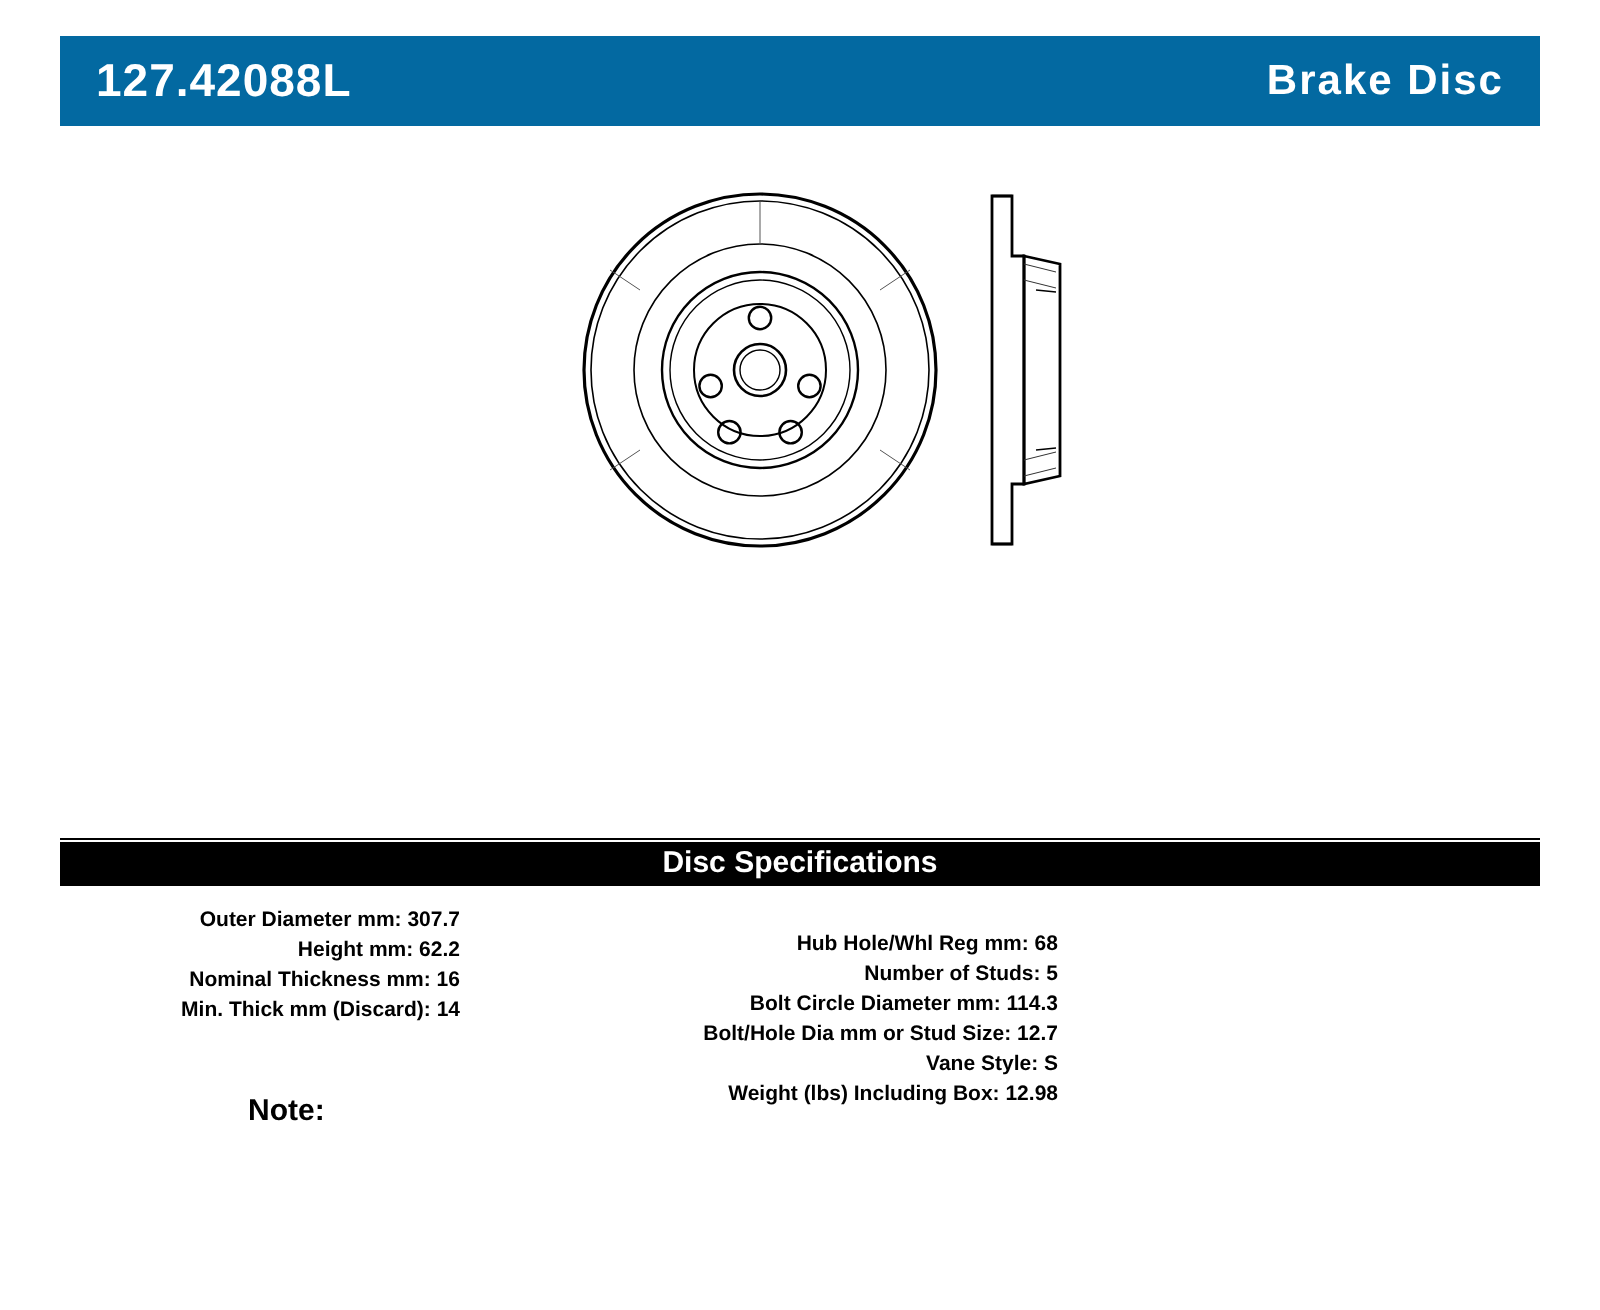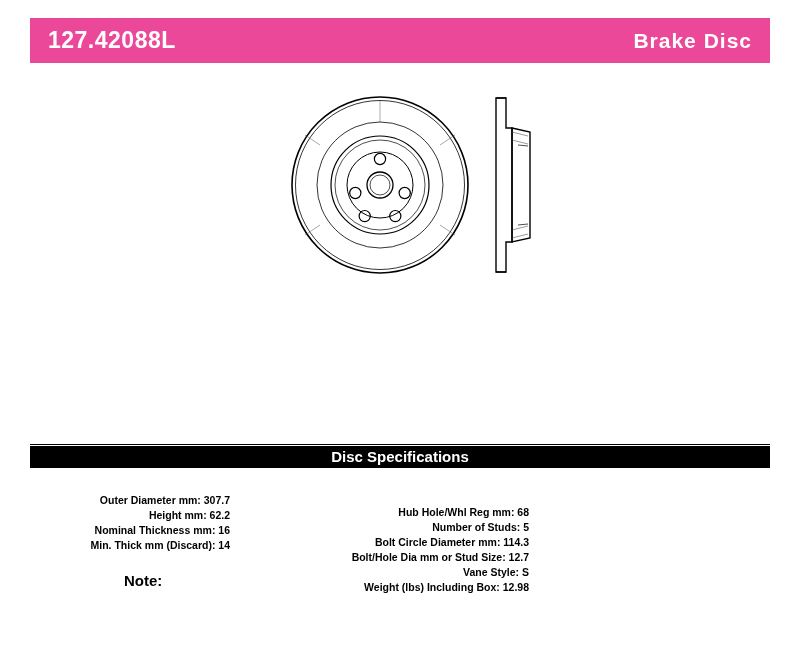--- a/index.html
+++ b/index.html
@@ -16,21 +16,21 @@
     overflow: hidden;
   }
 
   
   .header {
     position: absolute;
     left: 30px;
     top: 18px;
     width: 740px;
     height: 45px;
-    background: #ec4899;
+    background: #0369a1;
     display: flex;
     align-items: center;
     justify-content: space-between;
     box-sizing: border-box;
     padding: 0 18px;
   }
   .header .part-number {
     color: #ffffff;
     font-size: 23px;
     font-weight: bold;
@@ -50,21 +50,21 @@
     left: 30px;
     top: 70px;
     width: 740px;
     height: 350px;
   }
 
   
   .spec-section {
     position: absolute;
     left: 30px;
-    top: 444px;
+    top: 419px;
     width: 740px;
   }
   .spec-divider {
     width: 740px;
     height: 1px;
     background: #000000;
   }
   .spec-title-bar {
     width: 740px;
     height: 24px;
@@ -88,21 +88,21 @@
     text-align: center;
     color: #ffffff;
     font-size: 15px;
     font-weight: bold;
   }
   
 
   .spec-columns {
     display: flex;
     width: 740px;
-    padding-top: 24px;
+    padding-top: 9px;
     box-sizing: border-box;
   }
   .col {
     font-size: 10.5px;
     font-weight: bold;
     line-height: 15px;
   }
   .col-left {
     width: 200px;
     text-align: right;

